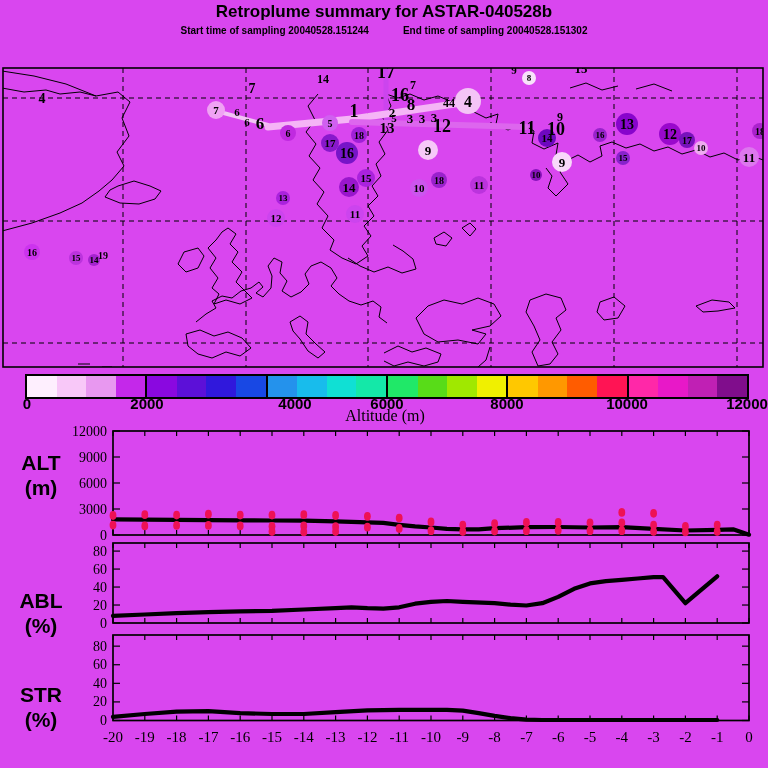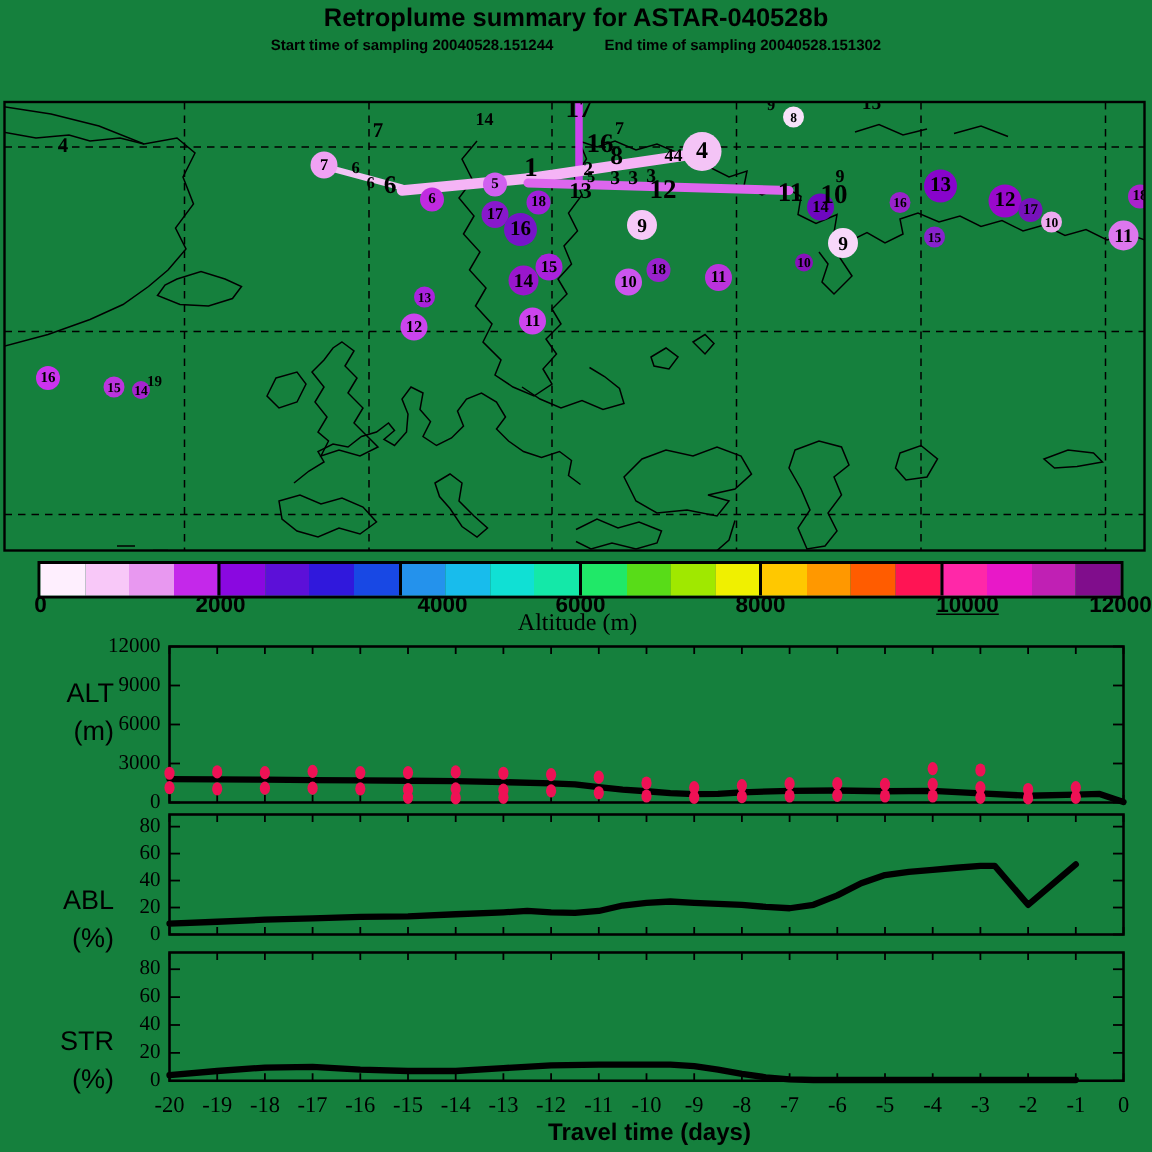--- a/index.html
+++ b/index.html
@@ -1,27 +1,27 @@
 <!DOCTYPE html>
 <html><head>
 <meta charset="utf-8">
 <style>
   html,body{margin:0;padding:0;background:#ffffff;width:768px;height:768px;overflow:hidden;}
-  #stage{position:relative;width:768px;height:768px;background:#15803d;font-family:"Liberation Sans",sans-serif;color:#000;}
+  #stage{position:relative;width:768px;height:768px;background:#d946ef;font-family:"Liberation Sans",sans-serif;color:#000;}
   .hdr{position:absolute;left:0;top:2px;width:768px;text-align:center;font-weight:bold;line-height:19px;}
   .hdr .l1{font-size:17px;}
   .hdr .l2{font-size:10px;}
   .hdr .gap{display:inline-block;width:34px;}
   #gfx{position:absolute;left:0;top:0;}
   #cbar{position:absolute;left:25px;top:374px;width:720px;height:21px;border:2px solid #000;display:flex;box-sizing:content-box;}
   #cbar .cell{flex:1 1 auto;height:100%;}
   #cbar .sep{border-left:2px solid #000;}
   .cbarlab{position:absolute;top:395px;font-weight:bold;font-size:15px;transform:translateX(-50%);}
   #cbartitle{position:absolute;left:0;top:407px;width:770px;text-align:center;font-family:"Liberation Serif",serif;font-size:16px;}
-  .panlab{position:absolute;left:6px;width:70px;text-align:right;font-weight:normal;font-size:18px;line-height:25px;}
+  .panlab{position:absolute;left:6px;width:70px;text-align:center;font-weight:bold;font-size:21px;line-height:25px;}
   #xaxistitle{position:absolute;left:113px;top:747px;width:640px;text-align:center;font-weight:bold;font-size:16px;}
 </style>
 </head>
 <body>
 
 <div id="stage">
 
   <div class="hdr">
     <div class="l1">Retroplume summary for ASTAR-040528b</div>
     <div class="l2"><span>Start time of sampling 20040528.151244</span><span class="gap"></span><span>End time of sampling 20040528.151302</span></div>
@@ -439,32 +439,31 @@
       <div class="cell" style="background: rgb(232, 24, 200);"></div>
       <div class="cell" style="background: rgb(192, 32, 180);"></div>
       <div class="cell" style="background: rgb(128, 13, 140);"></div>
     </div>
   <div id="cbarlabs">
       <span class="cbarlab" style="left: 27px;">0</span>
       <span class="cbarlab" style="left: 147px;">2000</span>
       <span class="cbarlab" style="left: 267px; margin-left: 28px;">4000</span>
       <span class="cbarlab" style="left: 387px;">6000</span>
       <span class="cbarlab" style="left: 507px;">8000</span>
-      <span class="cbarlab" style="left: 645px; text-decoration: underline;">10000</span>
+      <span class="cbarlab" style="left: 627px;">10000</span>
       <span class="cbarlab" style="left: 747px;">12000</span>
     </div>
   <div id="cbartitle">Altitude (m)</div>
 
   <div class="panlab" style="top:450px;">
     <div>ALT</div>
     <div>(m)</div>
   </div>
   <div class="panlab" style="top:588px;">
     <div>ABL</div>
     <div>(%)</div>
   </div>
   <div class="panlab" style="top:682px;">
     <div>STR</div>
     <div>(%)</div>
   </div>
 
-  <div id="xaxistitle">Travel time (days)</div>
 </div>
 
 </body></html>

